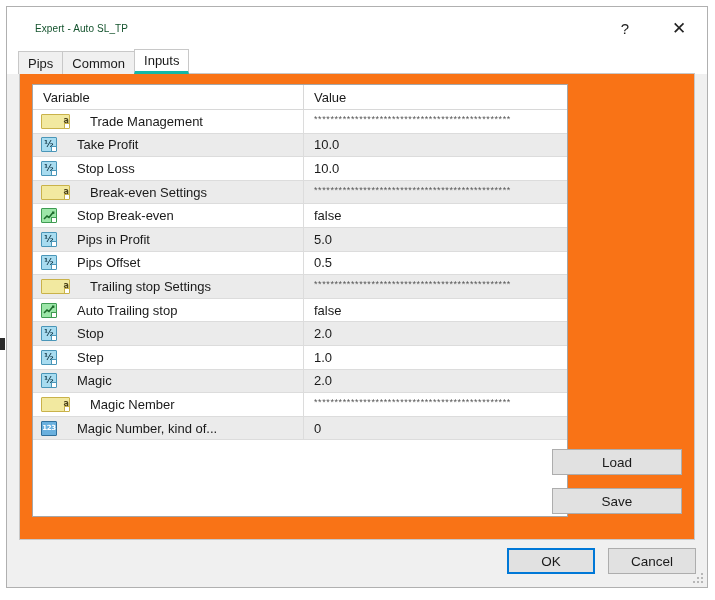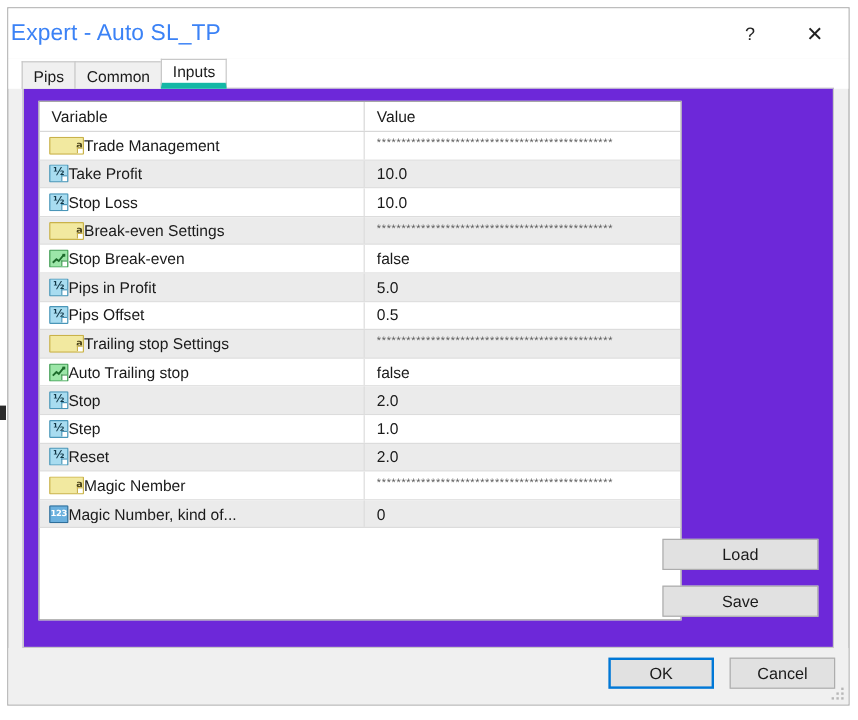--- a/index.html
+++ b/index.html
@@ -30,23 +30,23 @@
   
   .titlebar {
     height: 42px;
     background: #ffffff;
     display: flex;
     align-items: center;
     flex: 0 0 auto;
     position: relative;
   }
   .title-text {
-    margin-left: 2px;
-    font-size: 19px;
-    color: #3b82f6;
+    margin-left: 28px;
+    font-size: 10px;
+    color: #14532d;
     letter-spacing: 0.1px;
     white-space: nowrap;
   }
   .title-buttons {
     position: absolute;
     right: 0; top: 0;
     height: 42px;
     display: flex;
     align-items: stretch;
   }
@@ -93,27 +93,27 @@
     margin-right: -1px;
     box-sizing: border-box;
     cursor: default;
     user-select: none;
     z-index: 1;
   }
   .tab.active {
     background: #ffffff;
     height: 25px;
     z-index: 3;
-    border-bottom: 5px solid #14b8a6;
+    border-bottom: 3px solid #14b8a6;
   }
 
   
   .content {
     flex: 1 1 auto;
-    background: #6d28d9;
+    background: #f97316;
     border: 1px solid #c8c8c8;
     border-top: none;
     margin: 0 12px;
     position: relative;
     box-sizing: border-box;
   }
 
   
   .grid-wrap {
     position: absolute;
@@ -172,21 +172,21 @@
     padding-left: 10px;
     box-sizing: border-box;
     font-size: 13px;
     color: #1a1a1a;
     overflow: hidden;
     white-space: nowrap;
   }
   .var-label {
     font-size: 13px;
     color: #1a1a1a;
-    margin-left: 0;
+    margin-left: 20px;
     white-space: nowrap;
   }
   .sep-val {
     font-size: 9px;
     letter-spacing: 0.6px;
     color: #555;
     line-height: 1;
     position: relative;
     top: -2px;
     overflow: hidden;
@@ -465,21 +465,21 @@
                 <span class="tico half">½</span>
                 <span class="var-label">Step</span>
               </div>
               <div class="cell-val">
                 <span>1.0</span>
               </div>
             </div>
             <div class="grow alt">
               <div class="cell-var">
                 <span class="tico half">½</span>
-                <span class="var-label">Reset</span>
+                <span class="var-label">Magic</span>
               </div>
               <div class="cell-val">
                 <span>2.0</span>
               </div>
             </div>
             <div class="grow white">
               <div class="cell-var">
                 <span class="tico ab">ab</span>
                 <span class="var-label">Magic Nember</span>
               </div>

